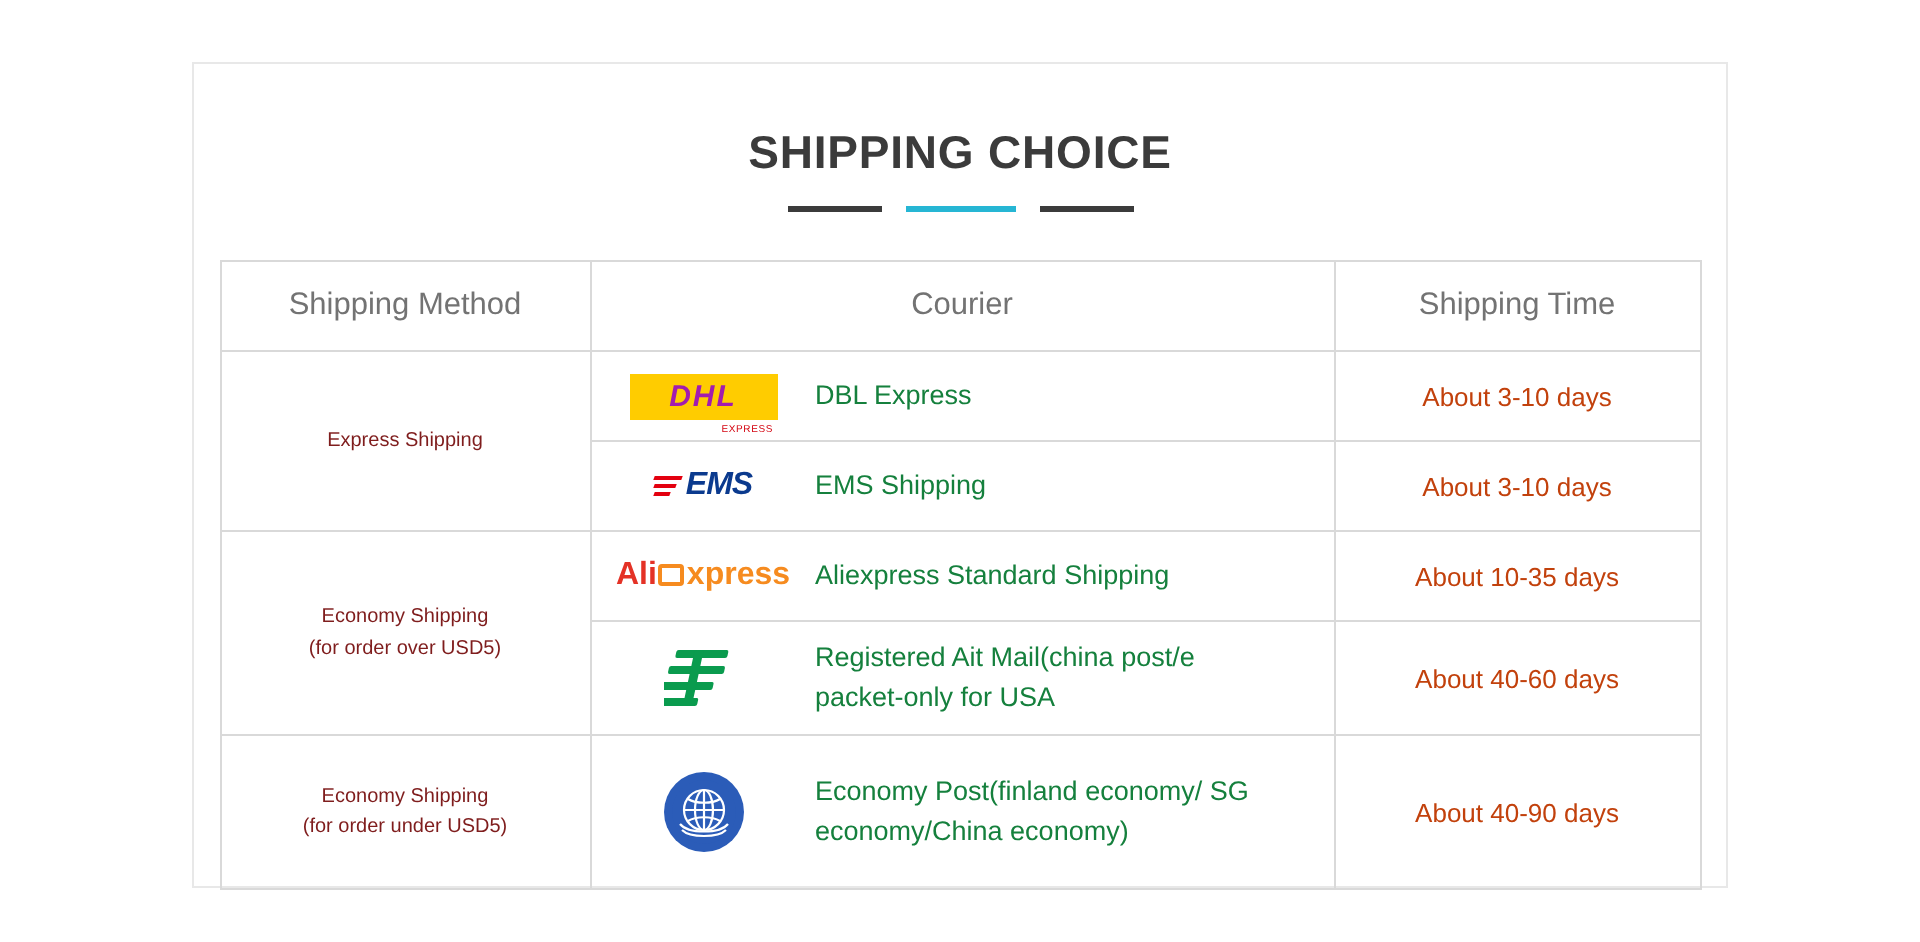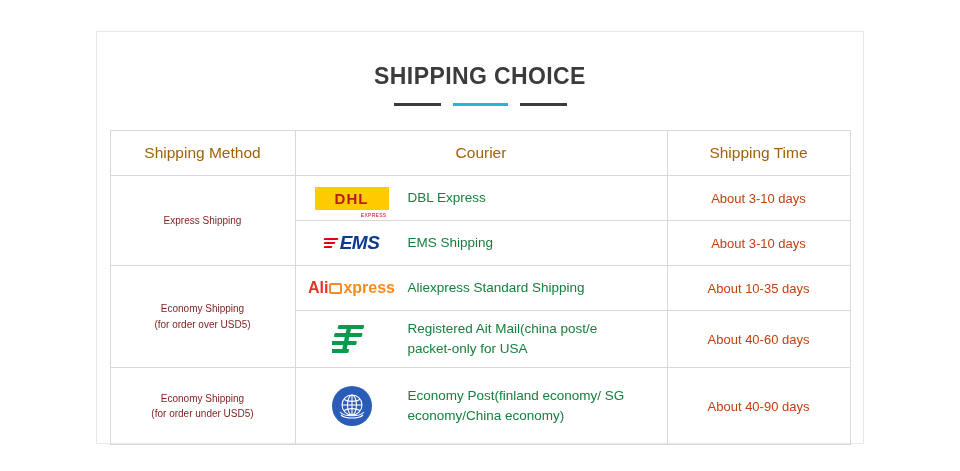--- a/index.html
+++ b/index.html
@@ -48,21 +48,21 @@
     table-layout: fixed;
   }
   table.ship td, table.ship th {
     border: 1px solid #d9d9d9;
     padding: 0;
     vertical-align: middle;
   }
   .hdr-cell {
     height: 45px;
     text-align: center;
-    color: #a16207;
+    color: #737373;
     font-size: 15.5px;
     font-weight: normal;
   }
   .col-method { width: 185px; }
   .col-courier { width: 372px; }
   .col-time { width: 183px; }
 
   .method-cell {
     text-align: center;
     color: #7f1d1d;
@@ -100,21 +100,22 @@
   }
 
   
   .dhl {
     width: 74px; height: 23px;
     background: #ffcc00;
     display: flex; align-items: center; justify-content: center;
     position: relative;
   }
   .dhl .dhl-text {
-    color: #b91c1c;
+    color: #a21caf;
+    font-style: italic;
     font-weight: bold;
     font-size: 15px;
     letter-spacing: 1px;
     font-family: "Liberation Sans", sans-serif;
   }
   .dhl .dhl-sub {
     position: absolute;
     bottom: -8px; right: 2px;
     font-size: 5px;
     color: #d40511;
@@ -130,21 +131,21 @@
     display: block; height: 2px; background: #e3000f;
     transform: skewX(-20deg);
   }
   .ems .ems-bars i:nth-child(1) { width: 14px; }
   .ems .ems-bars i:nth-child(2) { width: 11px; }
   .ems .ems-bars i:nth-child(3) { width: 8px; }
   .ems .ems-text {
     color: #0b3a8e;
     font-weight: bold;
     font-style: italic;
-    font-size: 19px;
+    font-size: 16px;
     letter-spacing: -0.5px;
     font-family: "Liberation Sans", sans-serif;
   }
   .ali {
     display: flex; align-items: baseline;
     font-weight: bold; font-size: 16px;
     font-family: "Liberation Sans", sans-serif;
   }
   .ali .ali-a { color: #e43226; }
   .ali .ali-cart {

